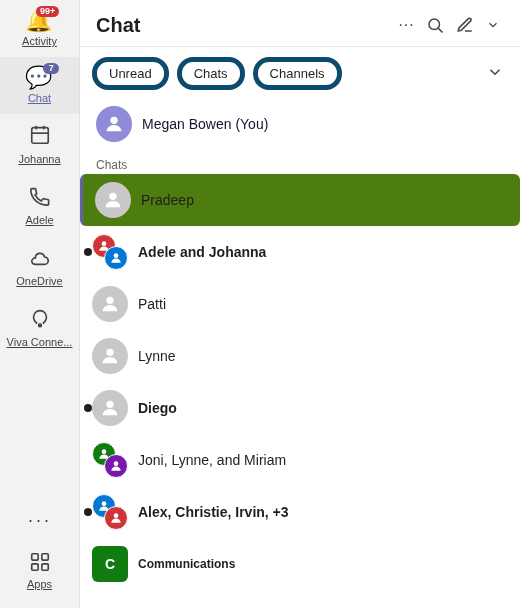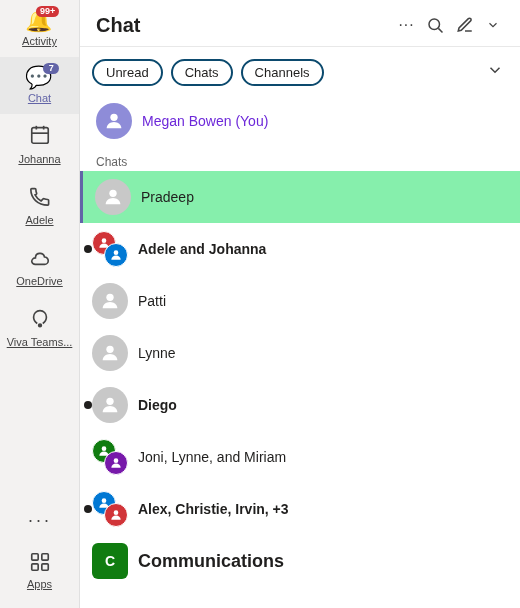--- a/index.html
+++ b/index.html
@@ -127,21 +127,21 @@
 
     
     .filter-bar {
       display: flex;
       align-items: center;
       padding: 10px 12px 6px 12px;
       gap: 8px;
     }
 
     .filter-pill {
-      border: 2px solid #0c4a6e;
+      border: 5px solid #0c4a6e;
       border-radius: 16px;
       padding: 4px 12px;
       font-size: 13px;
       cursor: pointer;
       background: #fff;
       color: #201f1e;
     }
 
     .filter-expand {
       margin-left: auto;
@@ -177,21 +177,21 @@
       display: flex;
       align-items: center;
       justify-content: center;
       font-size: 14px;
       font-weight: 600;
       color: #fff;
     }
 
     .megan-name {
       font-size: 14px;
-      color: #6d28d9;
+      color: #0f172a;
     }
 
     
     .section-label {
       padding: 6px 16px 2px 16px;
       font-size: 12px;
       color: #666;
       font-weight: 400;
     }
 
@@ -200,22 +200,23 @@
       display: flex;
       align-items: center;
       padding: 8px 12px;
       gap: 10px;
       cursor: pointer;
       position: relative;
       min-height: 44px;
     }
 
     .chat-row.selected {
-      background: #86efac;
+      background: #4d7c0f;
       border-left: 3px solid #6264a7;
+      border-radius: 6px;
     }
 
     .unread-dot {
       width: 8px;
       height: 8px;
       border-radius: 50%;
       background: #201f1e;
       position: absolute;
       left: 4px;
       top: 50%;
@@ -268,21 +269,21 @@
       flex-shrink: 0;
       display: flex;
       align-items: center;
       justify-content: center;
       font-size: 14px;
       font-weight: 700;
       color: #fff;
     }
 
     .channel-name {
-      font-size: 18px;
+      font-size: 12px;
       font-weight: 600;
       color: #201f1e;
     }
 
     
     .person-icon {
       width: 36px;
       height: 36px;
       border-radius: 50%;
       background: #c8c8c8;
@@ -349,21 +350,21 @@
     <span class="sidebar-label">OneDrive</span>
   </div>
 
   <div class="sidebar-item">
     <div class="sidebar-icon">
       <svg width="22" height="22" viewBox="0 0 24 24" fill="none" stroke="#444" stroke-width="1.8">
         <path d="M12 4C8 4 5 7 5 11c0 3 1.7 5.5 4 7M12 4c4 0 7 3 7 7 0 3-1.7 5.5-4 7"></path>
         <circle cx="12" cy="20" r="1.5" fill="#444"></circle>
       </svg>
     </div>
-    <span class="sidebar-label">Viva Teams...</span>
+    <span class="sidebar-label">Viva Conne...</span>
   </div>
 
   <div class="sidebar-more">
     <div class="sidebar-item">
       <span style="font-size:18px; letter-spacing:2px; color:#444;">···</span>
     </div>
     <div class="sidebar-item">
       <div>
         <svg width="22" height="22" viewBox="0 0 24 24" fill="none" stroke="#444" stroke-width="1.8">
           <rect x="3" y="3" width="7" height="7" rx="1"></rect>

